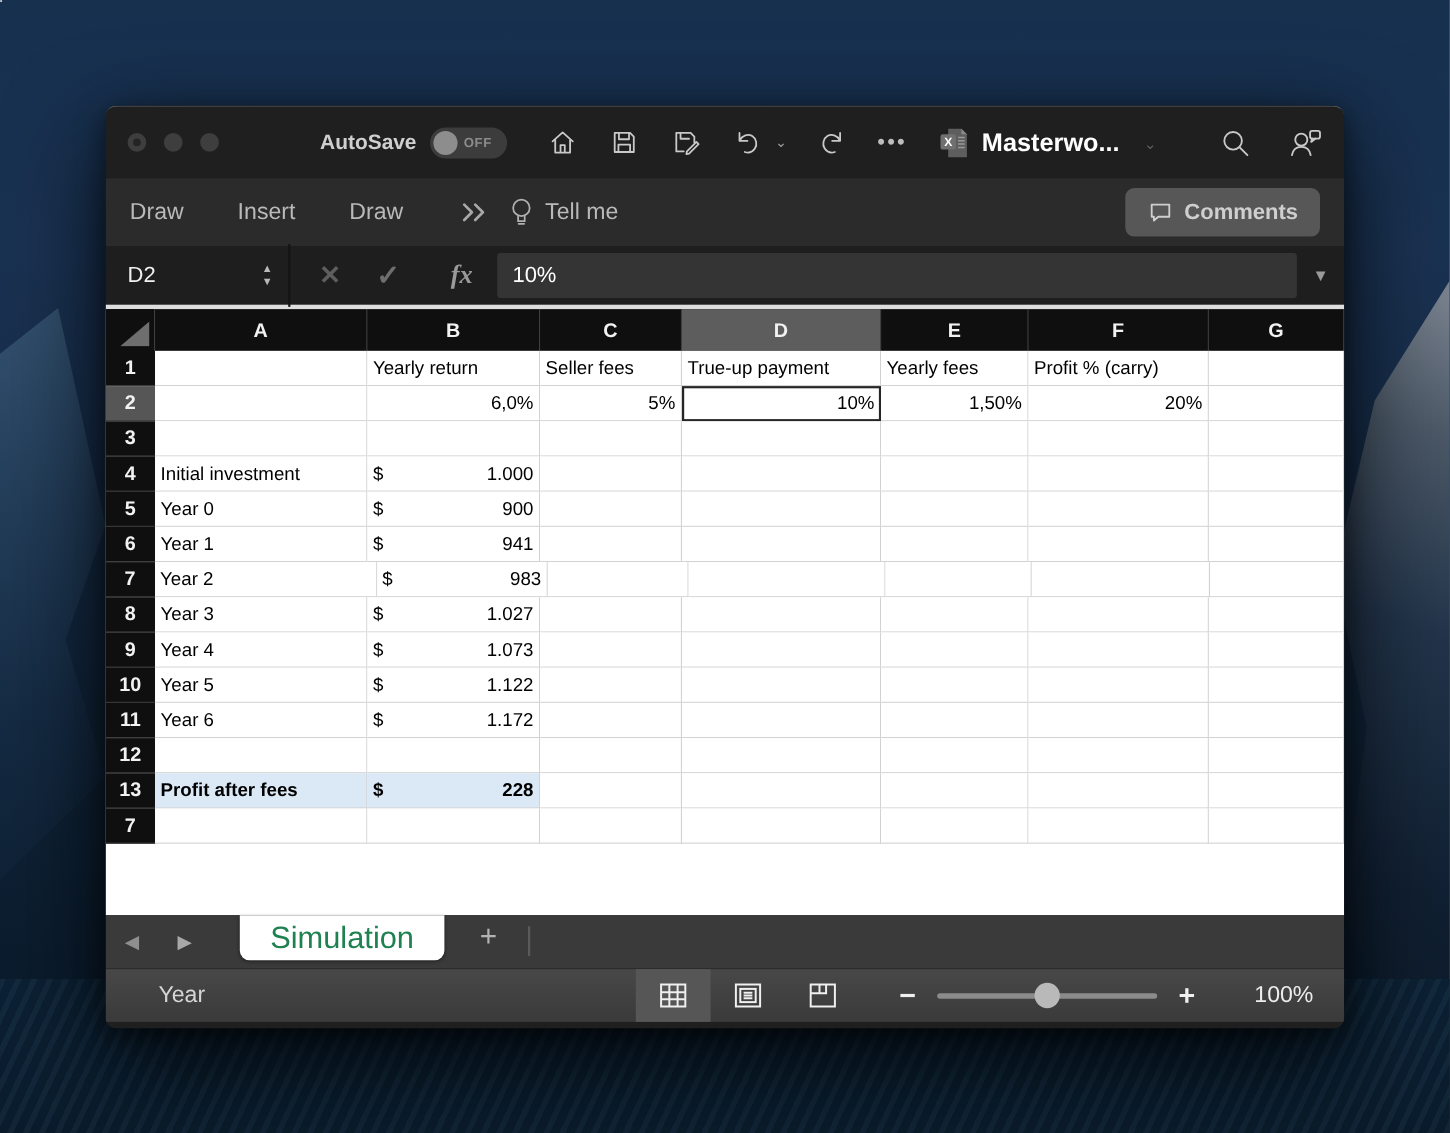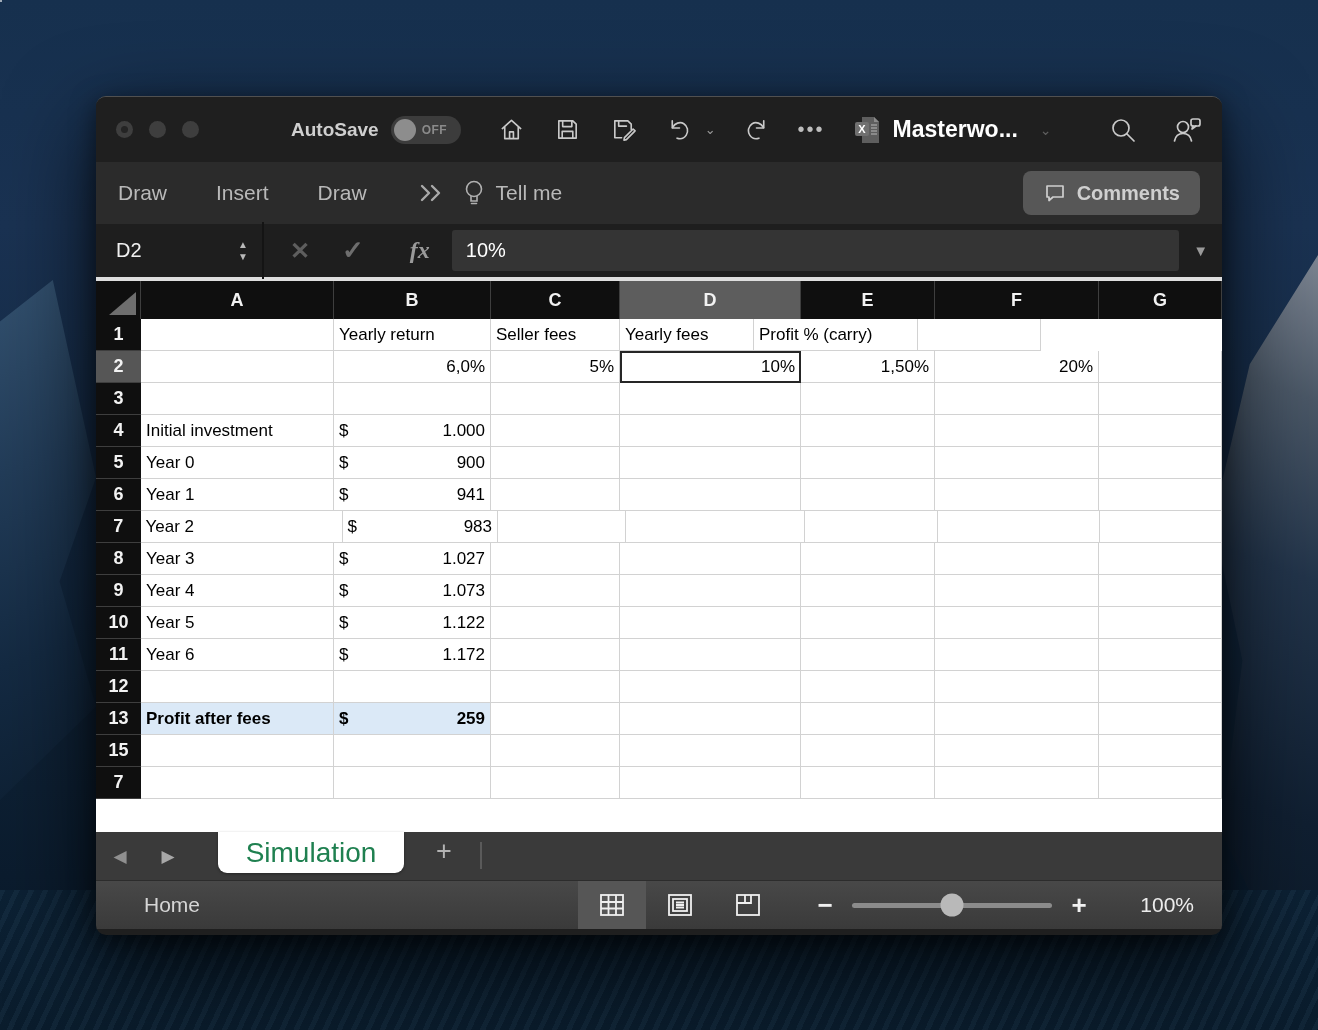--- a/index.html
+++ b/index.html
@@ -277,20 +277,21 @@
         <div class="g-hcell sel" style="width: 181px;">D</div>
         <div class="g-hcell" style="width: 134px;">E</div>
         <div class="g-hcell" style="width: 164px;">F</div>
         <div class="g-hcell" style="width: 123px;">G</div>
       </div>
       <div class="g-row">
         <div class="g-rowhdr" style="width: 45px;">1</div>
         <div class="g-cell" style="width: 193px;"></div>
         <div class="g-cell left" style="width: 157px;">Yearly return</div>
         <div class="g-cell left" style="width: 129px;">Seller fees</div>
+        <div class="g-cell left" style="width: 181px;">True-up payment</div>
         <div class="g-cell left" style="width: 134px;">Yearly fees</div>
         <div class="g-cell left" style="width: 164px;">Profit % (carry)</div>
         <div class="g-cell" style="width: 123px;"></div>
       </div>
       <div class="g-row">
         <div class="g-rowhdr sel" style="width: 45px;">2</div>
         <div class="g-cell" style="width: 193px;"></div>
         <div class="g-cell right" style="width: 157px;">6,0%</div>
         <div class="g-cell right" style="width: 129px;">5%</div>
         <div class="g-cell right active" style="width: 181px;">10%</div>
@@ -420,32 +421,22 @@
         <div class="g-cell" style="width: 181px;"></div>
         <div class="g-cell" style="width: 134px;"></div>
         <div class="g-cell" style="width: 164px;"></div>
         <div class="g-cell" style="width: 123px;"></div>
       </div>
       <div class="g-row">
         <div class="g-rowhdr" style="width: 45px;">13</div>
         <div class="g-cell bold hl left" style="width: 193px;">Profit after fees</div>
         <div class="g-cell bold hl cur" style="width: 157px;">
           <span>$</span>
-          <span>259</span>
-        </div>
-        <div class="g-cell" style="width: 129px;"></div>
-        <div class="g-cell" style="width: 181px;"></div>
-        <div class="g-cell" style="width: 134px;"></div>
-        <div class="g-cell" style="width: 164px;"></div>
-        <div class="g-cell" style="width: 123px;"></div>
-      </div>
-      <div class="g-row">
-        <div class="g-rowhdr" style="width: 45px;">15</div>
-        <div class="g-cell" style="width: 193px;"></div>
-        <div class="g-cell" style="width: 157px;"></div>
+          <span>228</span>
+        </div>
         <div class="g-cell" style="width: 129px;"></div>
         <div class="g-cell" style="width: 181px;"></div>
         <div class="g-cell" style="width: 134px;"></div>
         <div class="g-cell" style="width: 164px;"></div>
         <div class="g-cell" style="width: 123px;"></div>
       </div>
       <div class="g-row">
         <div class="g-rowhdr" style="width: 45px;">7</div>
         <div class="g-cell" style="width: 193px;"></div>
         <div class="g-cell" style="width: 157px;"></div>
@@ -461,21 +452,21 @@
     <span class="tab-arrow">◀</span>
     <span class="tab-arrow next">▶</span>
     <div class="sheet-tab">
       <span>Simulation</span>
     </div>
     <span class="add-sheet">+</span>
     <div class="tab-div"></div>
   </div>
 
   <div class="statusbar">
-    <span class="status-text">Home</span>
+    <span class="status-text">Year</span>
     <div class="views">
       <div class="view-btn sel">
         <svg width="26" height="24" viewBox="0 0 26 24">
             <rect x="2" y="2" width="22" height="20"></rect>
             <path d="M2 9 H24 M2 15.5 H24 M9.5 2 V22 M17 2 V22"></path>
           </svg>
       </div>
       <div class="view-btn">
         <svg width="26" height="24" viewBox="0 0 26 24">
             <rect x="2" y="2" width="22" height="20"></rect>

